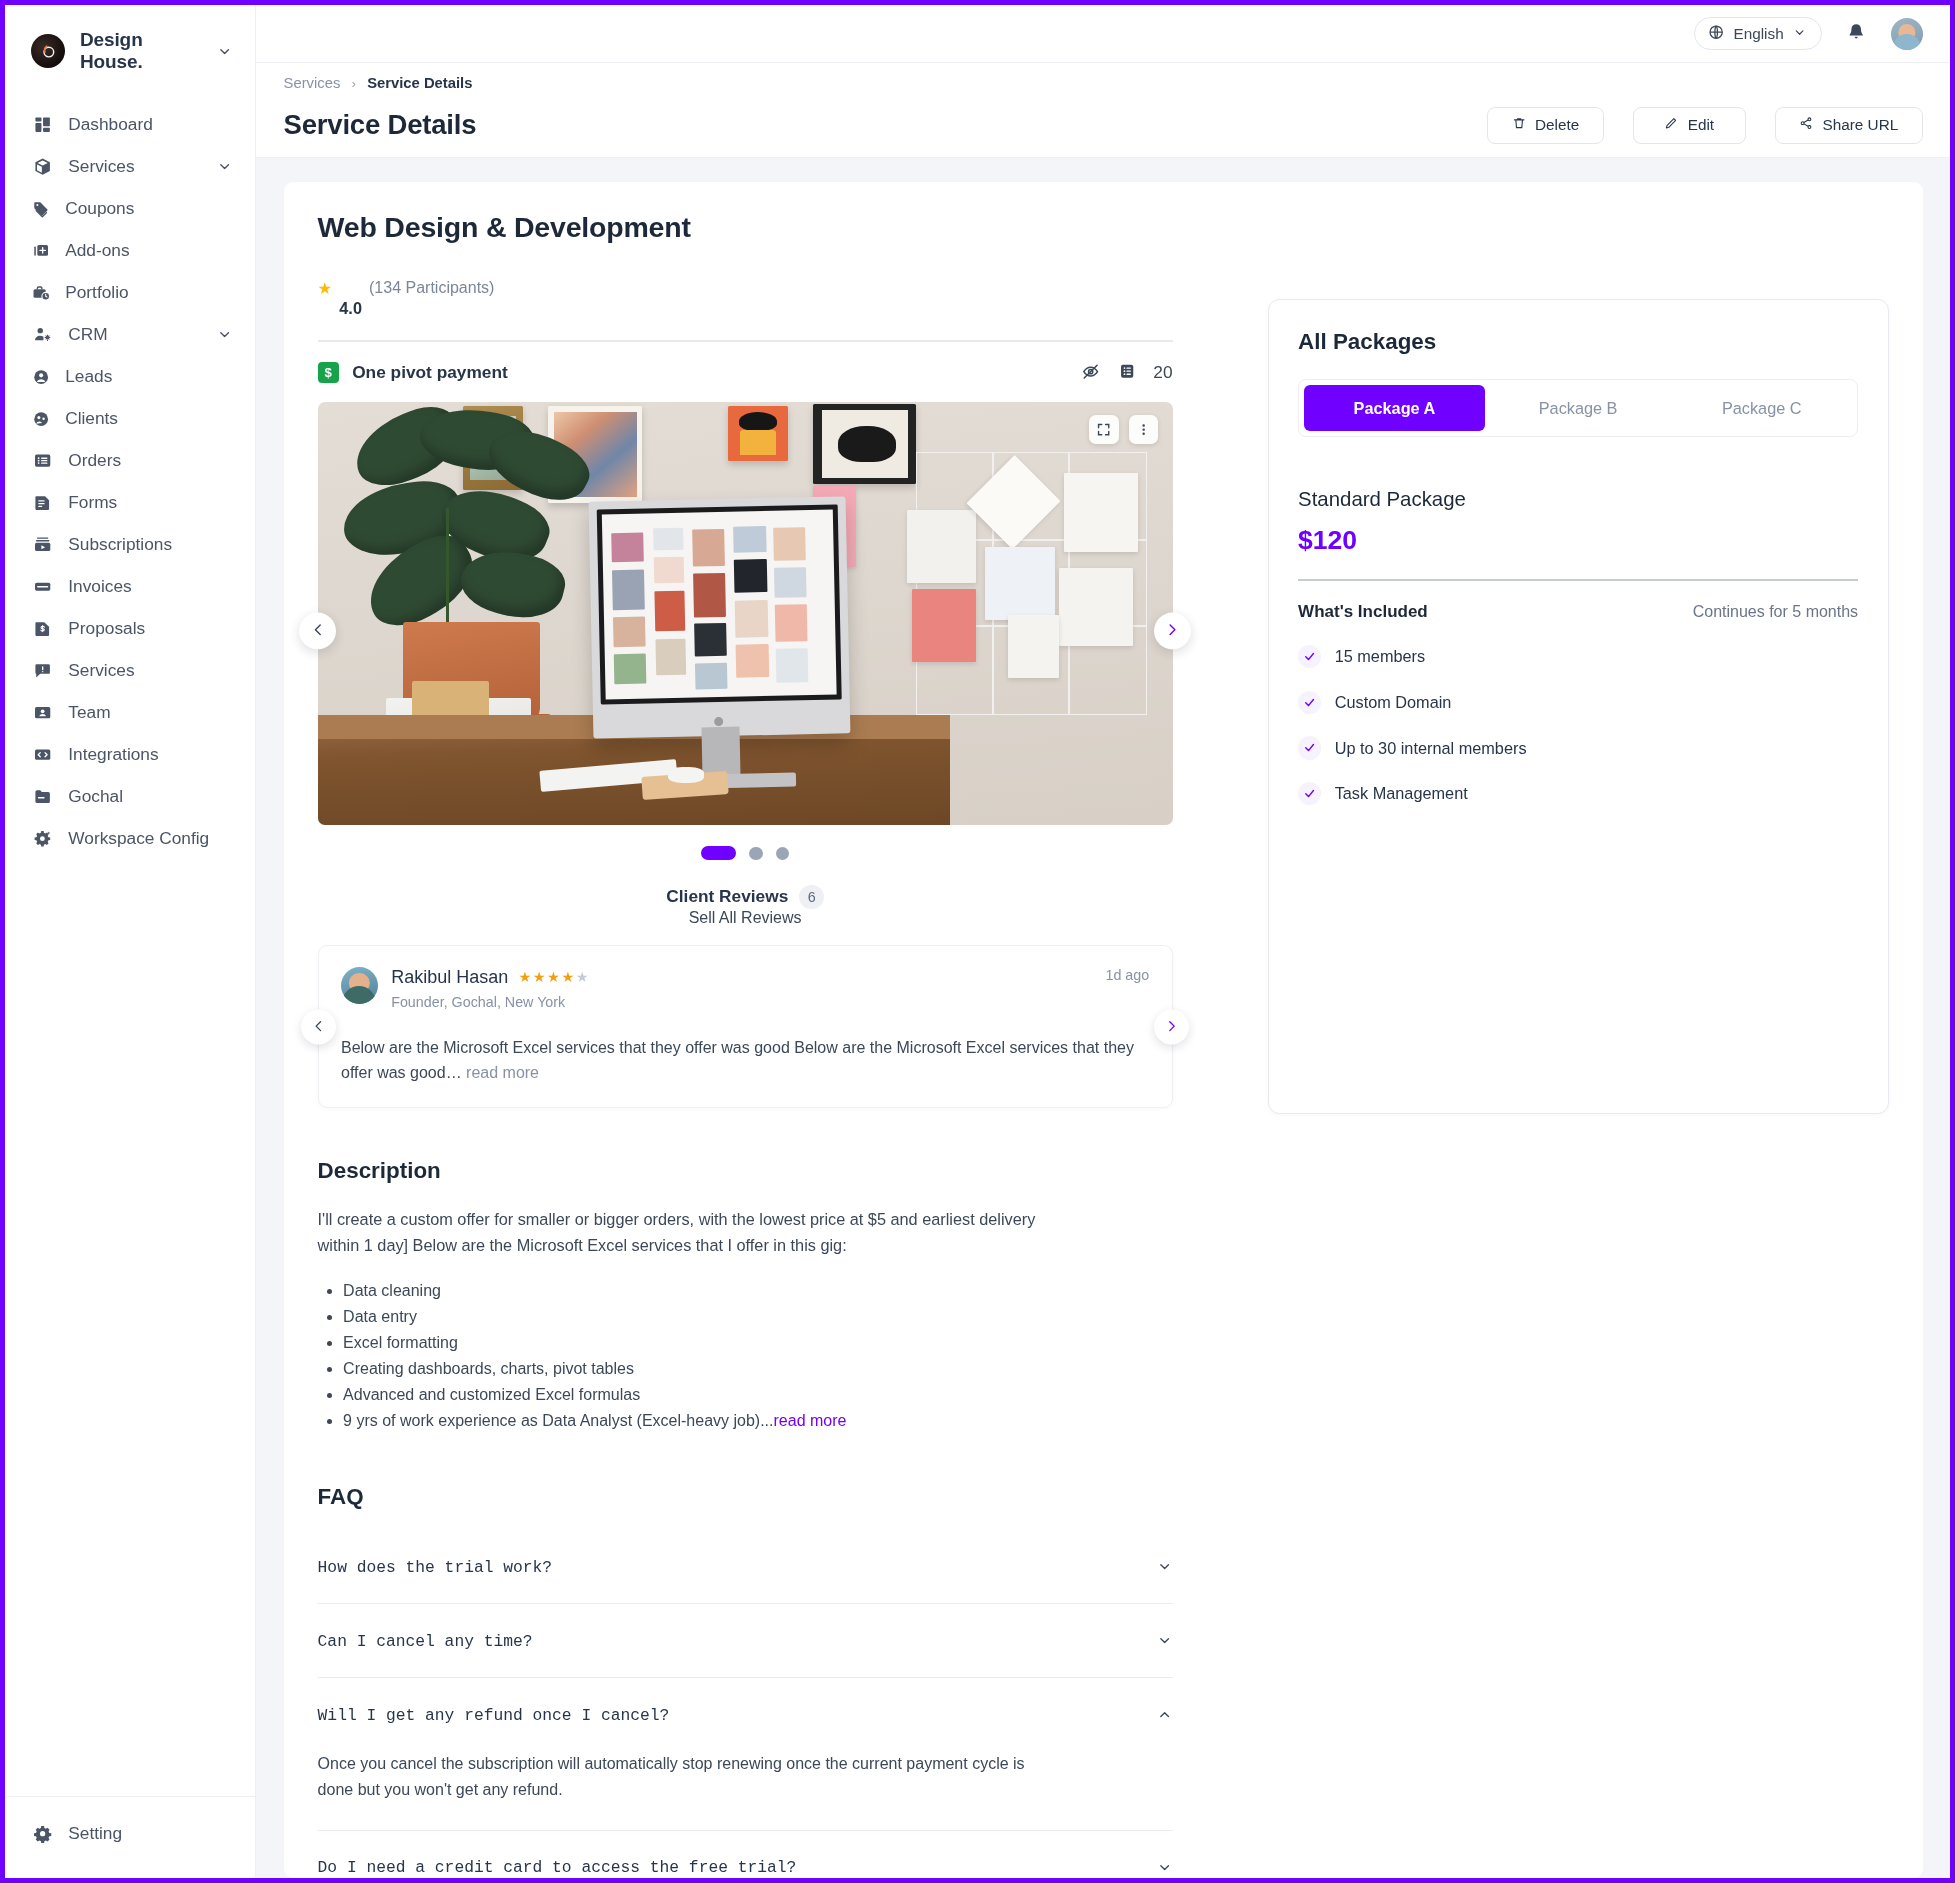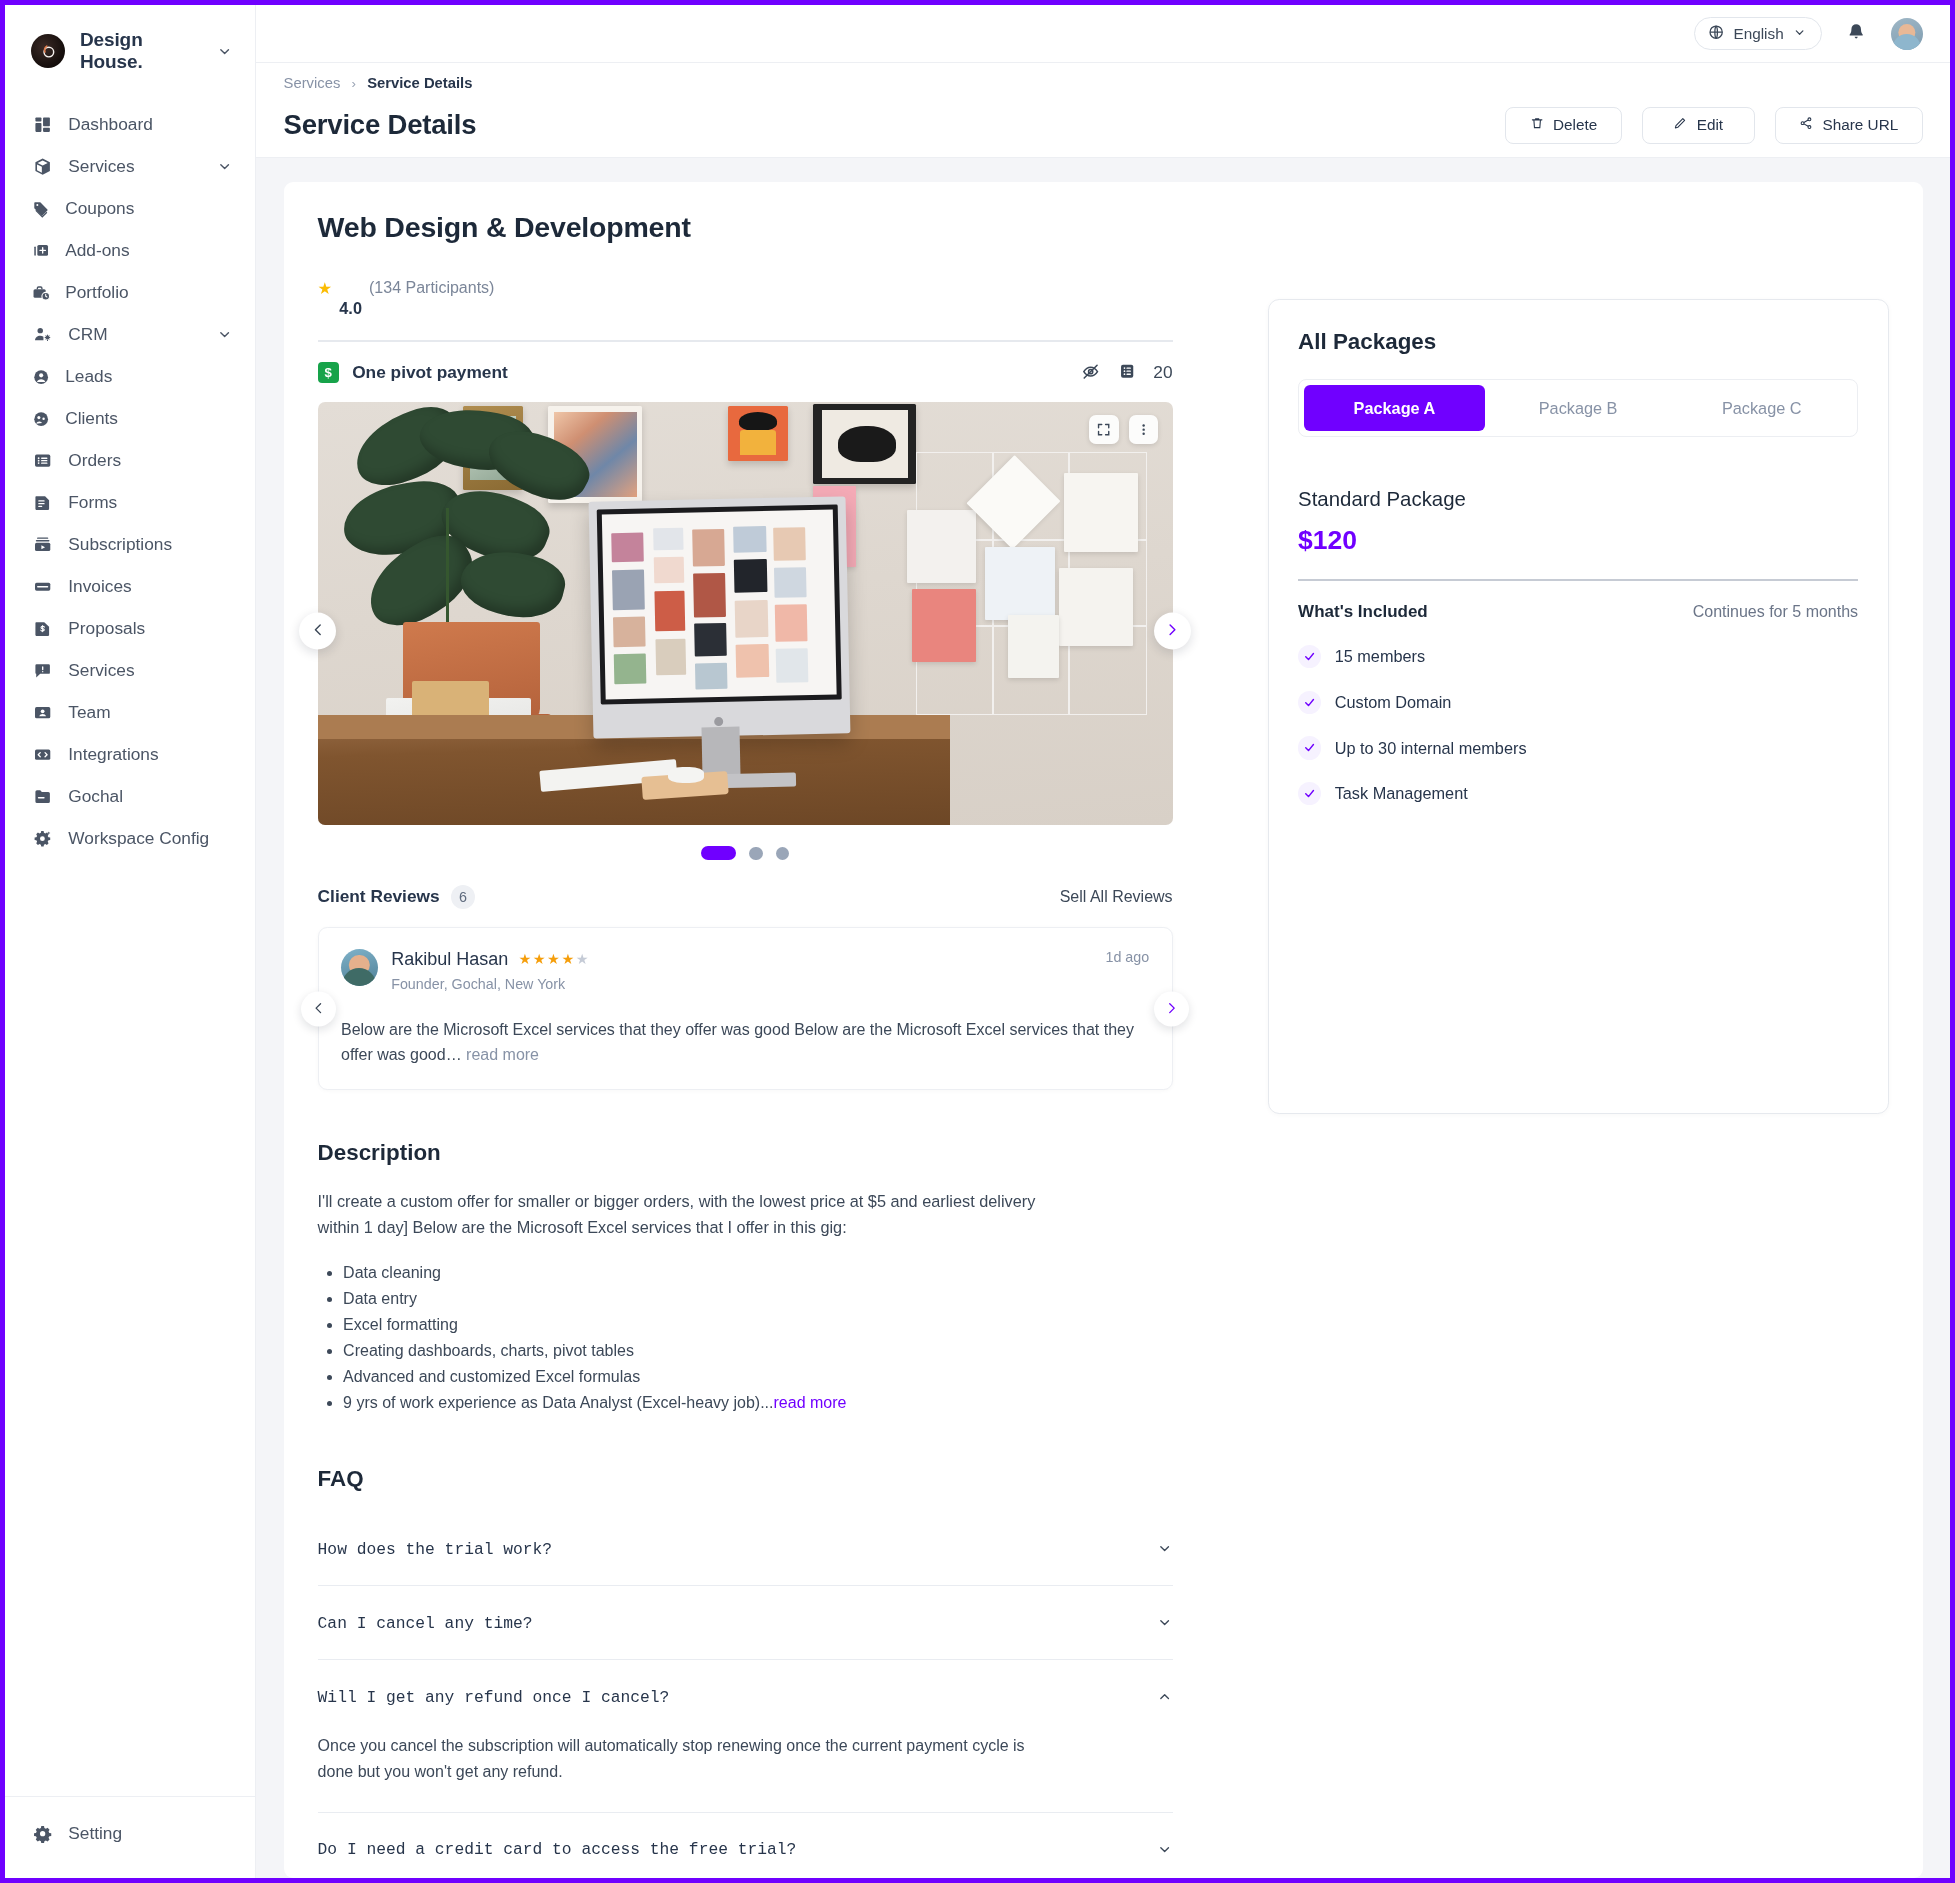--- a/index.html
+++ b/index.html
@@ -101,21 +101,21 @@
   .pagehead {
     background:#ffffff; padding: 12.2px 27.5px 13.2px 27.5px;
     border-bottom: 1.5px solid #edeff3;
   }
   .breadcrumb { display:flex; align-items:center; gap:11.2px; font-size:14.8px; margin-bottom: 15.3px;}
   .bc-link { color:#8792a6; cursor:pointer; }
   .bc-sep { color:#9aa4b5; font-size:13.2px;}
   .bc-current { color:#27354b; font-weight:700; }
   .pagehead-row { display:flex; align-items:center; justify-content:space-between; }
   .page-title { font-size:27.5px; font-weight:700; color:#1d2939; letter-spacing:-0.2px; }
-  .head-actions { display:flex; gap:20px; }
+  .head-actions { display:flex; gap:29px; }
   .hbtn {
     display:flex; align-items:center; gap:9.2px;
     border:1.5px solid #e2e6ec; border-radius:8.1px;
     background:#fff; padding: 8.7px 23.4px;
     font-size:15.3px; color:#27354b; cursor:pointer;
     min-width: 113px; justify-content:center;
   }
 
   
   .content { flex:1; overflow:hidden; padding: 23.4px 27.5px 0 27.5px; }
@@ -233,21 +233,21 @@
     box-shadow:0 3.1px 10.2px rgba(16,24,40,.14);
     z-index:5;
   }
   .nav-arrow.left { left:-18.3px; color:#3c4858;}
   .nav-arrow.right { right:-18.3px; color:#7000ff;}
   .dots { display:flex; align-items:center; justify-content:center; gap:13.2px; margin-top:21.4px;}
   .dot { width:13.2px;height:13.2px;border-radius:50%;background:#9aa6b8;cursor:pointer;}
   .dot.active { width:35px;height:14.3px;border-radius:8.1px;background:#7000ff;}
 
   
-  .rev-head { display:flex; align-items:center; justify-content:space-between; margin-top:24.4px; }
+  .rev-head { display:flex; align-items:center; justify-content:space-between; margin-top:24.4px;flex-direction:column; }
   .rev-head-left { display:flex; align-items:center; gap:11.2px;}
   .rev-title { font-size:17.3px; color:#27354b; font-weight:700; }
   .rev-count {
     min-width:24.4px;height:24.4px;border-radius:50%;background:#eef0f4;
     display:flex;align-items:center;justify-content:center;
     font-size:14.3px;color:#5e6a7d; padding:0 6.1px;
   }
   .rev-all { font-size:16px; color:#3c4858; cursor:pointer; }
   .rev-card {
     margin-top:18.3px; border:1.5px solid #edeff3; border-radius:9.2px;

